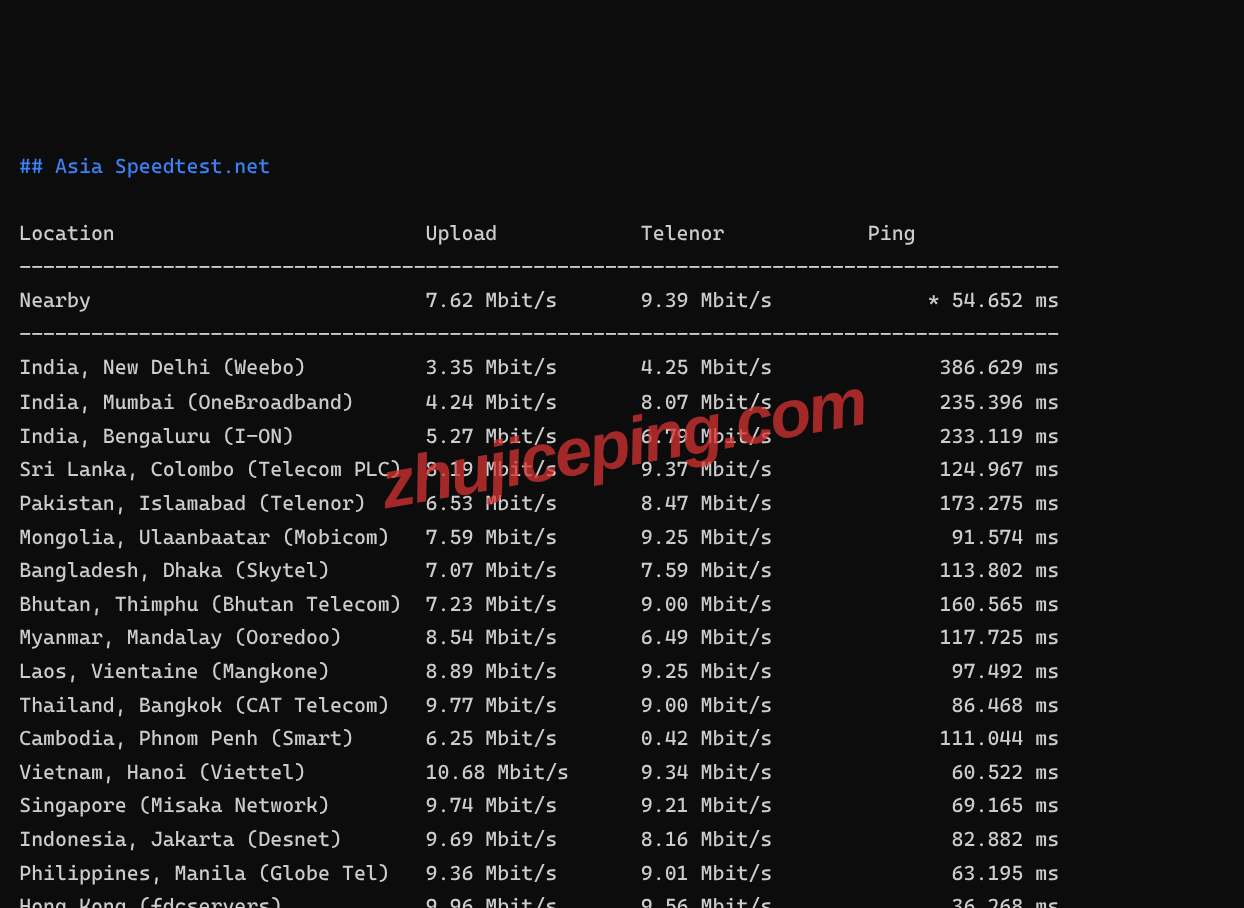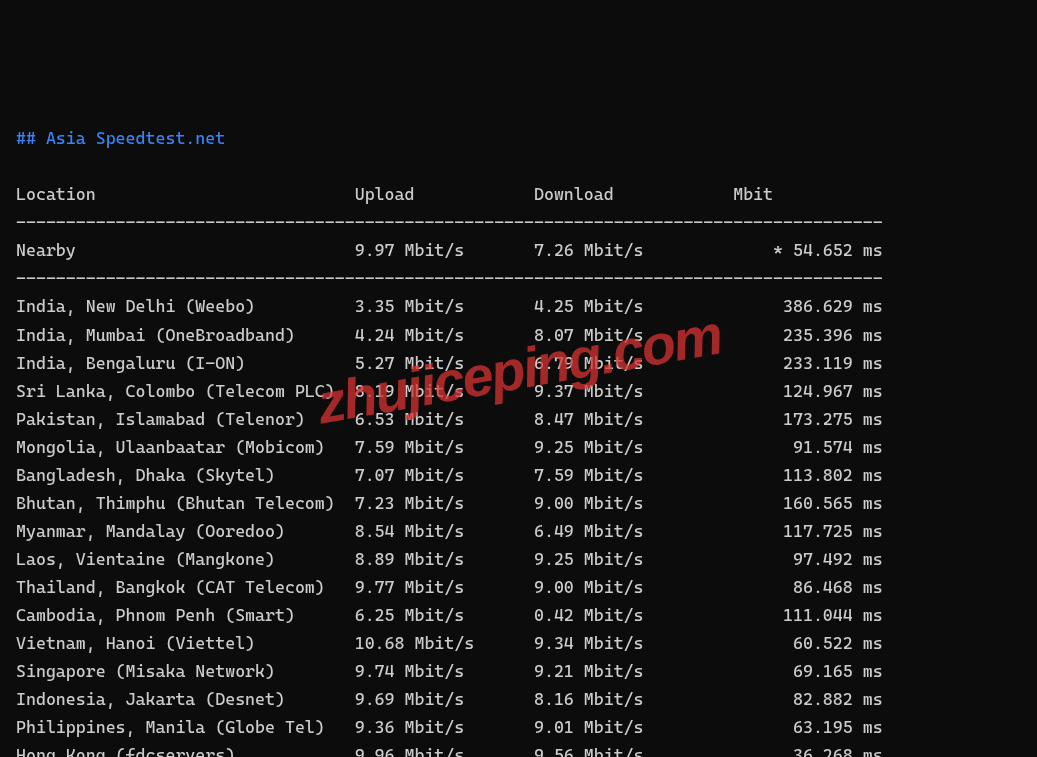--- a/index.html
+++ b/index.html
@@ -34,23 +34,23 @@
       letter-spacing: -2px;
     }
   </style>
 </head>
 <body>
 
 
 
 <span class="title">## Asia Speedtest.net</span>
 
-<span id="header-row">Location                          Upload            Download            Mbit</span>
+<span id="header-row">Location                          Upload            Telenor            Ping</span>
 <span id="divider-1">---------------------------------------------------------------------------------------</span>
-<span id="nearby-row">Nearby                            9.97 Mbit/s       7.26 Mbit/s             * 54.652 ms</span>
+<span id="nearby-row">Nearby                            7.62 Mbit/s       9.39 Mbit/s             * 54.652 ms</span>
 <span id="divider-2">---------------------------------------------------------------------------------------</span>
 <span id="table-body">India, New Delhi (Weebo)          3.35 Mbit/s       4.25 Mbit/s              386.629 ms
 India, Mumbai (OneBroadband)      4.24 Mbit/s       8.07 Mbit/s              235.396 ms
 India, Bengaluru (I-ON)           5.27 Mbit/s       6.79 Mbit/s              233.119 ms
 Sri Lanka, Colombo (Telecom PLC)  8.19 Mbit/s       9.37 Mbit/s              124.967 ms
 Pakistan, Islamabad (Telenor)     6.53 Mbit/s       8.47 Mbit/s              173.275 ms
 Mongolia, Ulaanbaatar (Mobicom)   7.59 Mbit/s       9.25 Mbit/s               91.574 ms
 Bangladesh, Dhaka (Skytel)        7.07 Mbit/s       7.59 Mbit/s              113.802 ms
 Bhutan, Thimphu (Bhutan Telecom)  7.23 Mbit/s       9.00 Mbit/s              160.565 ms
 Myanmar, Mandalay (Ooredoo)       8.54 Mbit/s       6.49 Mbit/s              117.725 ms

